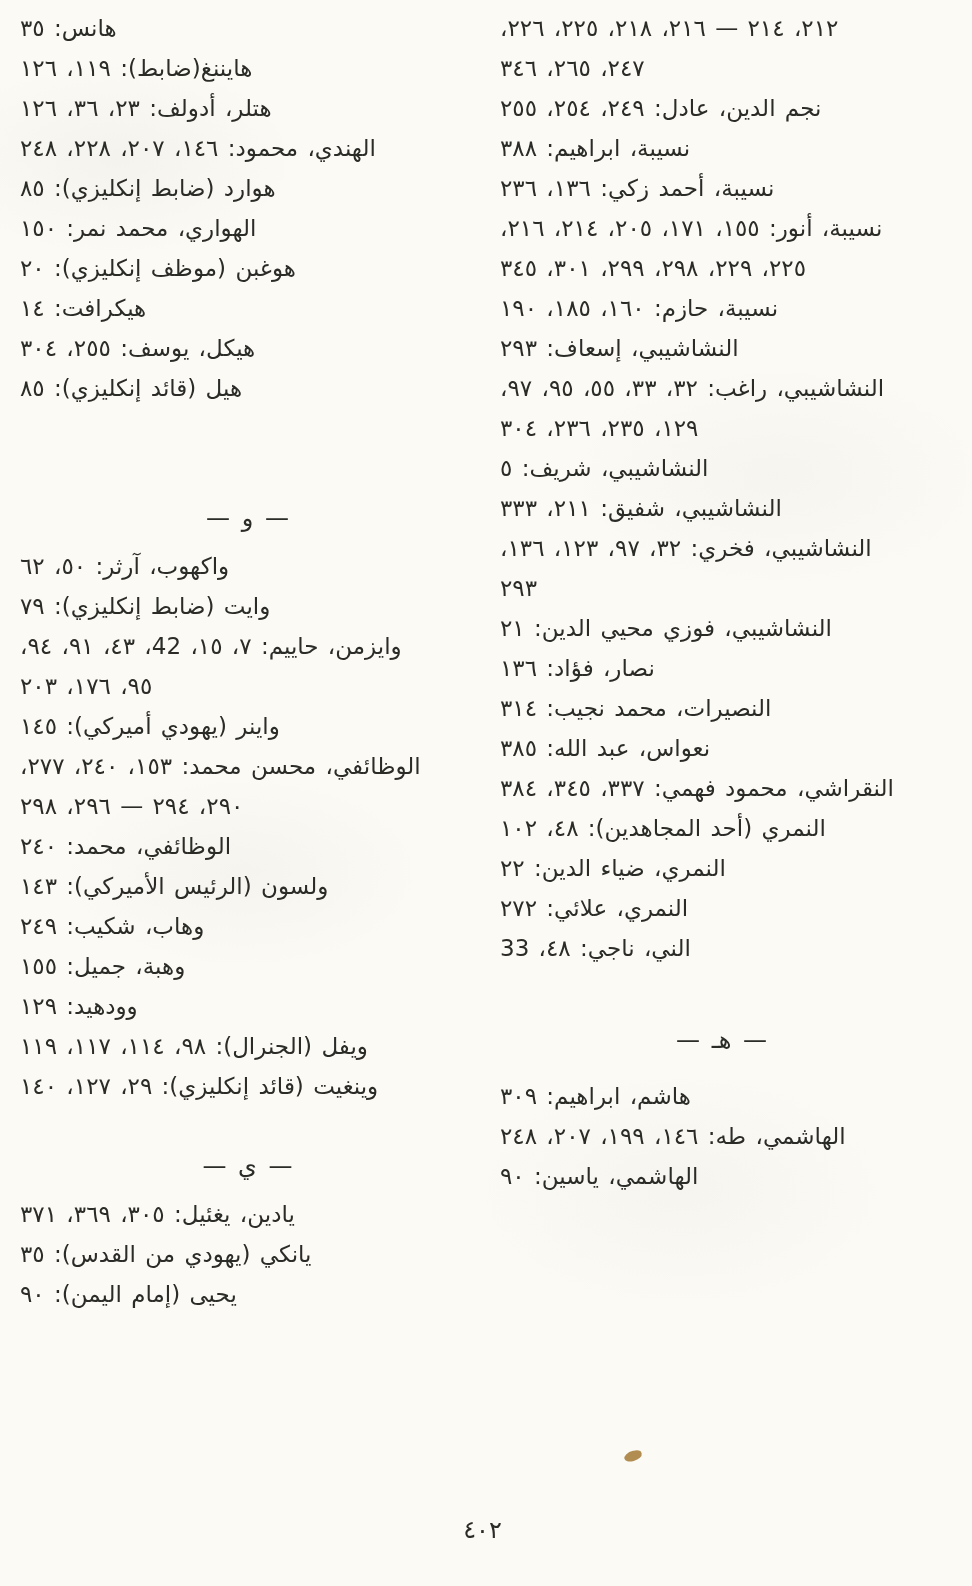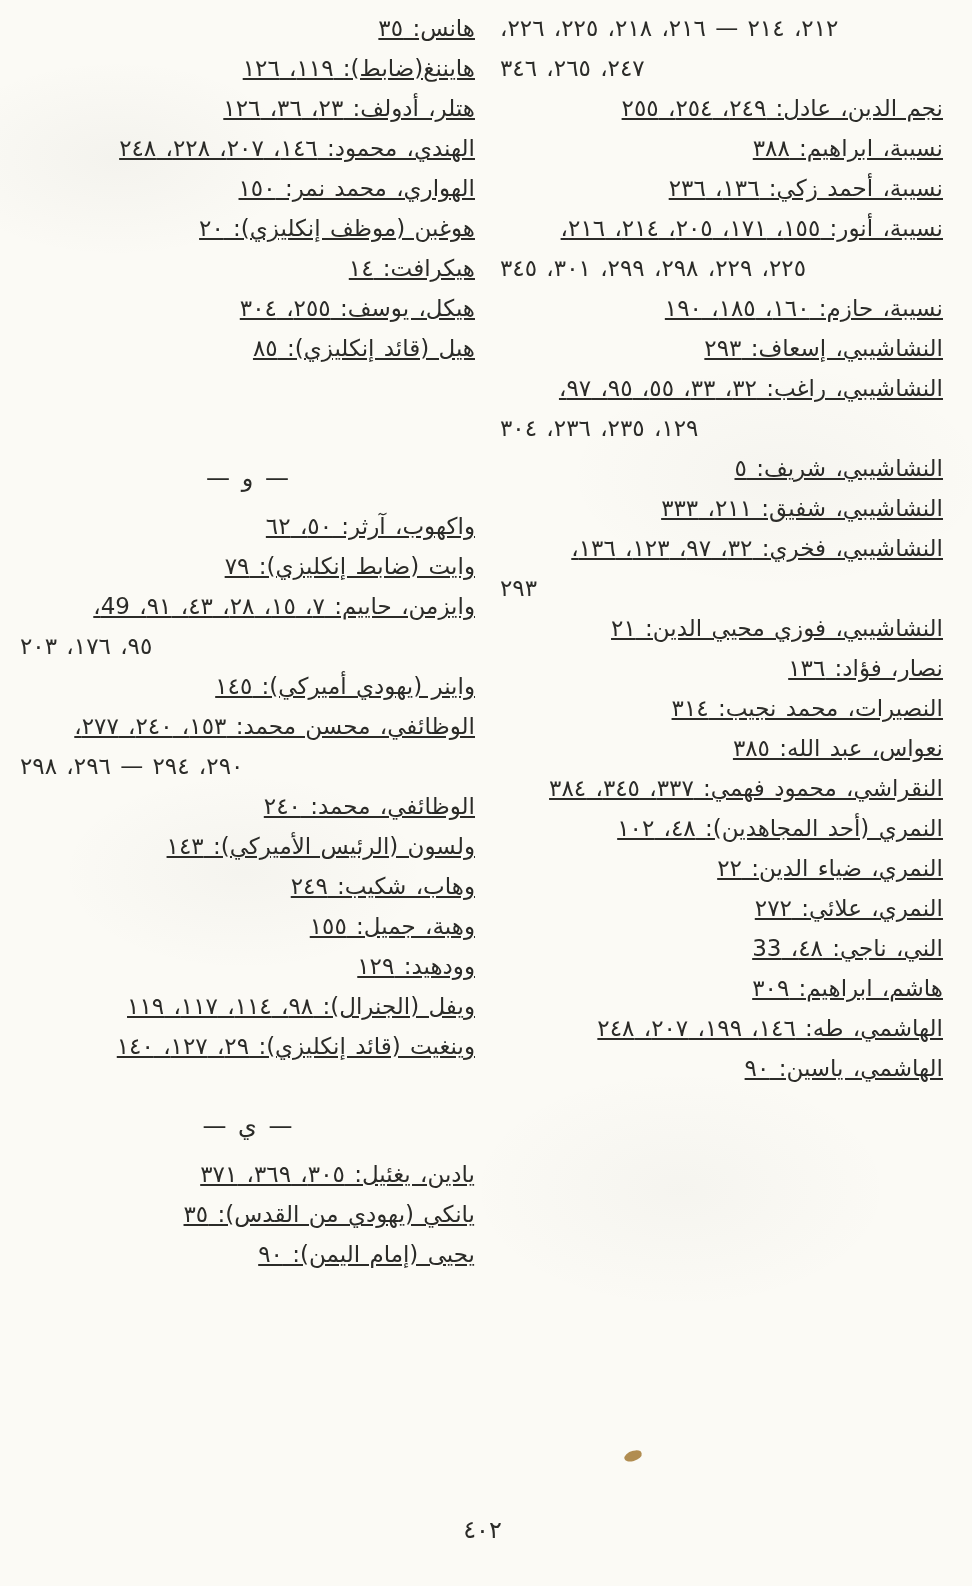--- a/index.html
+++ b/index.html
@@ -37,21 +37,21 @@
   }
   .column-right { width: 443px; }
   .column-left  { width: 455px; }
   .entry { margin: 0; }
   .line {
     line-height: 40px;
     font-size: 23px;
     white-space: nowrap;
     word-spacing: 2px;
   }
-  .line.first { text-align: right; text-decoration: underline; }
+  .line.first { text-align: left; }
   .line.cont  { text-align: left; }
   .section-header {
     line-height: 40px;
     font-size: 24px;
     text-align: center;
     word-spacing: 4px;
   }
   
   .column-right .section:nth-child(2) .section-header { margin-top: 52px; margin-bottom: 16px; }
   .column-left  .section:nth-child(2) .section-header { margin-top: 90px; margin-bottom: 8px; }
@@ -142,20 +142,21 @@
             <div class="line first">النمري، ضياء الدين: ٢٢</div>
           </div>
           <div class="entry">
             <div class="line first">النمري، علائي: ٢٧٢</div>
           </div>
           <div class="entry">
             <div class="line first">الني، ناجي: ٤٨، 33</div>
           </div>
         </div>
         <div class="section">
+          <div class="section-header">— هـ —</div>
           <div class="entry">
             <div class="line first">هاشم، ابراهيم: ٣٠٩</div>
           </div>
           <div class="entry">
             <div class="line first">الهاشمي، طه: ١٤٦، ١٩٩، ٢٠٧، ٢٤٨</div>
           </div>
           <div class="entry">
             <div class="line first">الهاشمي، ياسين: ٩٠</div>
           </div>
         </div>
@@ -168,20 +169,23 @@
           <div class="entry">
             <div class="line first">هايننغ(ضابط): ١١٩، ١٢٦</div>
           </div>
           <div class="entry">
             <div class="line first">هتلر، أدولف: ٢٣، ٣٦، ١٢٦</div>
           </div>
           <div class="entry">
             <div class="line first">الهندي، محمود: ١٤٦، ٢٠٧، ٢٢٨، ٢٤٨</div>
           </div>
           <div class="entry">
+            <div class="line first">هوارد (ضابط إنكليزي): ٨٥</div>
+          </div>
+          <div class="entry">
             <div class="line first">الهواري، محمد نمر: ١٥٠</div>
           </div>
           <div class="entry">
             <div class="line first">هوغبن (موظف إنكليزي): ٢٠</div>
           </div>
           <div class="entry">
             <div class="line first">هيكرافت: ١٤</div>
           </div>
           <div class="entry">
             <div class="line first">هيكل، يوسف: ٢٥٥، ٣٠٤</div>
@@ -192,21 +196,21 @@
         </div>
         <div class="section">
           <div class="section-header">— و —</div>
           <div class="entry">
             <div class="line first">واكهوب، آرثر: ٥٠، ٦٢</div>
           </div>
           <div class="entry">
             <div class="line first">وايت (ضابط إنكليزي): ٧٩</div>
           </div>
           <div class="entry">
-            <div class="line first">وايزمن، حاييم: ٧، ١٥، ٢٨، ٤٣، ٩١، 49،</div>
+            <div class="line first">وايزمن، حاييم: ٧، ١٥، 42، ٤٣، ٩١، ٩٤،</div>
             <div class="line cont">٩٥، ١٧٦، ٢٠٣</div>
           </div>
           <div class="entry">
             <div class="line first">واينر (يهودي أميركي): ١٤٥</div>
           </div>
           <div class="entry">
             <div class="line first">الوظائفي، محسن محمد: ١٥٣، ٢٤٠، ٢٧٧،</div>
             <div class="line cont">٢٩٠، ٢٩٤ — ٢٩٦، ٢٩٨</div>
           </div>
           <div class="entry">

